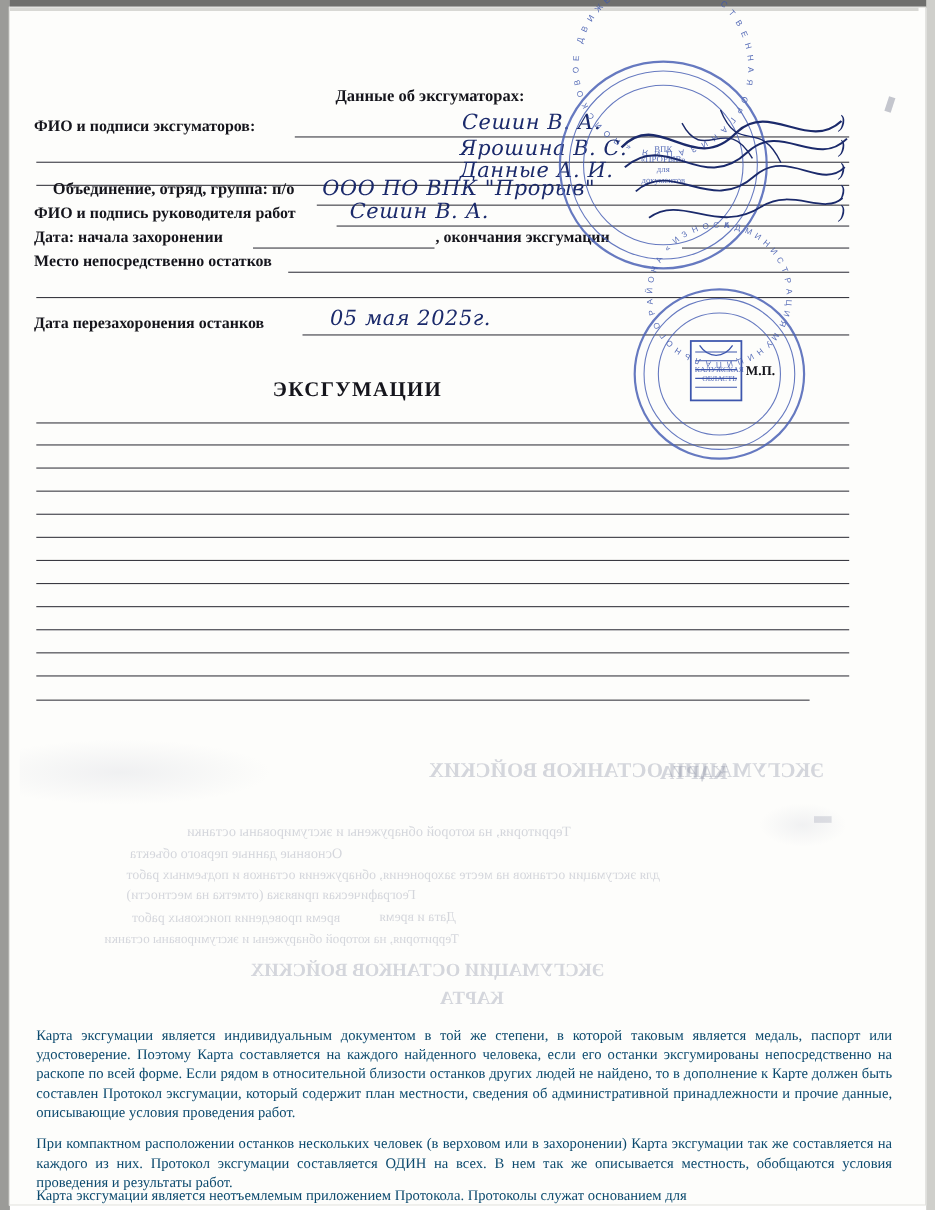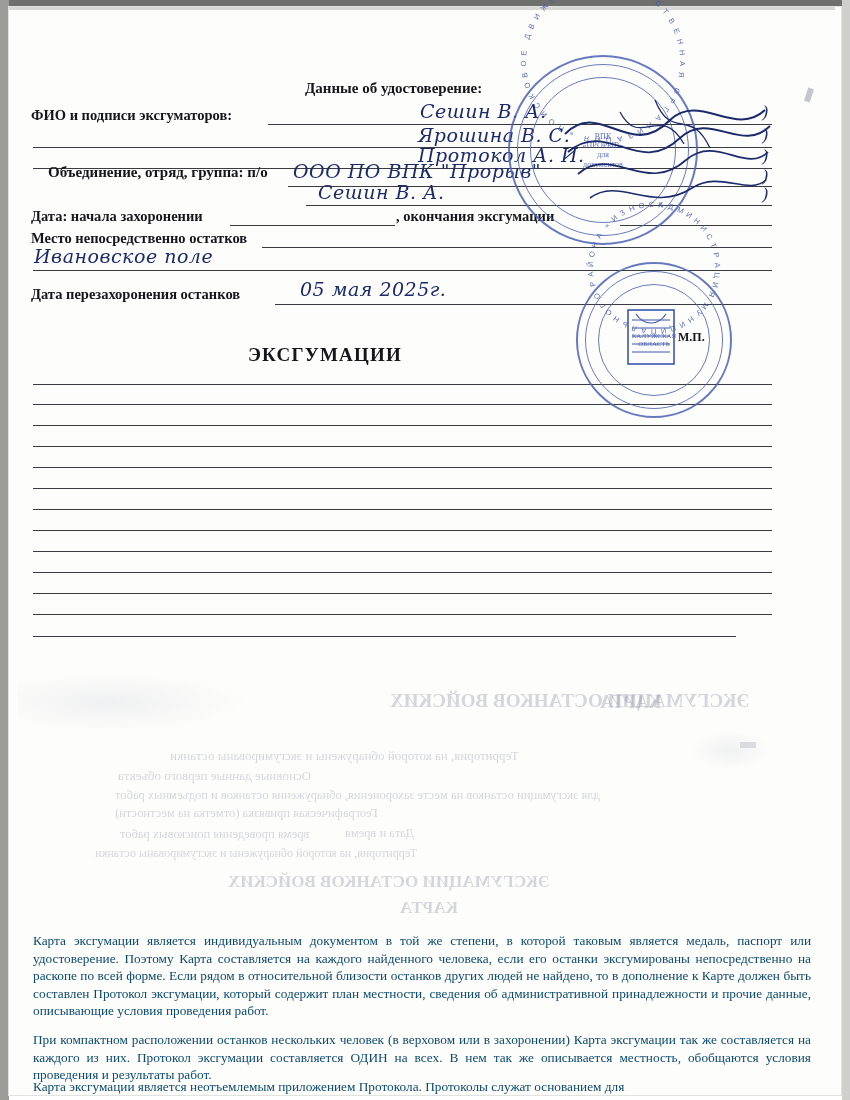--- a/index.html
+++ b/index.html
@@ -186,49 +186,49 @@
   <div class="ghost" style="left:115px; top:806px; font-size:12.5px;">Географическая привязка (отметка на местности)</div>
   <div class="ghost" style="left:345px; top:826px; font-size:12.5px;">Дата и время</div>
   <div class="ghost" style="left:120px; top:827px; font-size:12.5px;">время проведения поисковых работ</div>
   <div class="ghost b" style="left:228px; top:872px; font-size:17px;">ЭКСГУМАЦИИ ОСТАНКОВ ВОЙСКИХ</div>
   <div class="ghost b" style="left:400px; top:898px; font-size:17px;">КАРТА</div>
   <div class="ghost" style="left:95px; top:846px; font-size:12px;">Территория, на которой обнаружены и эксгумированы останки</div>
 
   <div style="position:absolute;left:18px;top:672px;width:230px;height:60px;background:radial-gradient(ellipse at 40% 50%, rgba(150,155,180,.13), rgba(255,255,255,0) 70%);"></div>
   <div style="position:absolute;left:690px;top:730px;width:80px;height:40px;background:radial-gradient(ellipse at 50% 50%, rgba(150,155,180,.12), rgba(255,255,255,0) 70%);"></div>
 
-  <div class="t center-title" style="left:305px; top:80px;">Данные об удостоверение:</div>
+  <div class="t center-title" style="left:305px; top:80px;">Данные об эксгуматорах:</div>
 
   <div class="t bold" style="left:31px; top:107px; font-size:14.5px;">ФИО и подписи эксгуматоров:</div>
   <div class="rule" style="left:268px; top:124px; width:504px;"></div>
   <div class="hw big" style="left:420px; top:100px;">Сешин В. А.</div>
 
   <div class="rule" style="left:33px; top:147px; width:739px;"></div>
   <div class="hw big" style="left:418px; top:124px;">Ярошина В. С.</div>
 
   <div class="rule" style="left:33px; top:168px; width:739px;"></div>
-  <div class="hw big" style="left:418px; top:144px;">Протокол А. И.</div>
+  <div class="hw big" style="left:418px; top:144px;">Данные А. И.</div>
 
   <div class="t bold" style="left:48px; top:164px; font-size:15px;">Объединение, отряд, группа: п/о</div>
   <div class="rule" style="left:288px; top:186px; width:484px;"></div>
   <div class="hw big" style="left:293px; top:160px;">ООО ПО ВПК "Прорыв"</div>
 
+  <div class="t bold" style="left:31px; top:186px; font-size:14.5px;">ФИО и подпись руководителя работ</div>
   <div class="rule" style="left:306px; top:205px; width:466px;"></div>
   <div class="hw big" style="left:318px; top:181px;">Сешин  В. А.</div>
 
   <div class="t bold" style="left:31px; top:208px; font-size:14.5px;">Дата: начала захоронении</div>
   <div class="rule" style="left:230px; top:225px; width:165px;"></div>
   <div class="t bold" style="left:396px; top:208px; font-size:14.5px;">, окончания эксгумации</div>
   <div class="rule" style="left:620px; top:225px; width:152px;"></div>
 
   <div class="t bold" style="left:31px; top:230px; font-size:14.5px;">Место непосредственно остатков</div>
   <div class="rule" style="left:262px; top:247px; width:510px;"></div>
 
   <div class="rule" style="left:33px; top:270px; width:739px;"></div>
-  <div class="hw big" style="left:34px; top:245px;">Ивановское поле</div>
 
   <div class="t bold" style="left:31px; top:286px; font-size:14.5px;">Дата перезахоронения останков</div>
   <div class="rule" style="left:275px; top:304px; width:497px;"></div>
   <div class="hw big" style="left:300px; top:278px;">05 мая 2025г.</div>
 
   <div class="t" style="left:248px; top:344px; font-size:19px; font-weight:bold; letter-spacing:1.2px;">ЭКСГУМАЦИИ</div>
 
   <div class="mp" style="left:678px; top:330px;">М.П.</div>
 
   <div class="rule" style="left:33px; top:384px; width:739px;"></div>

